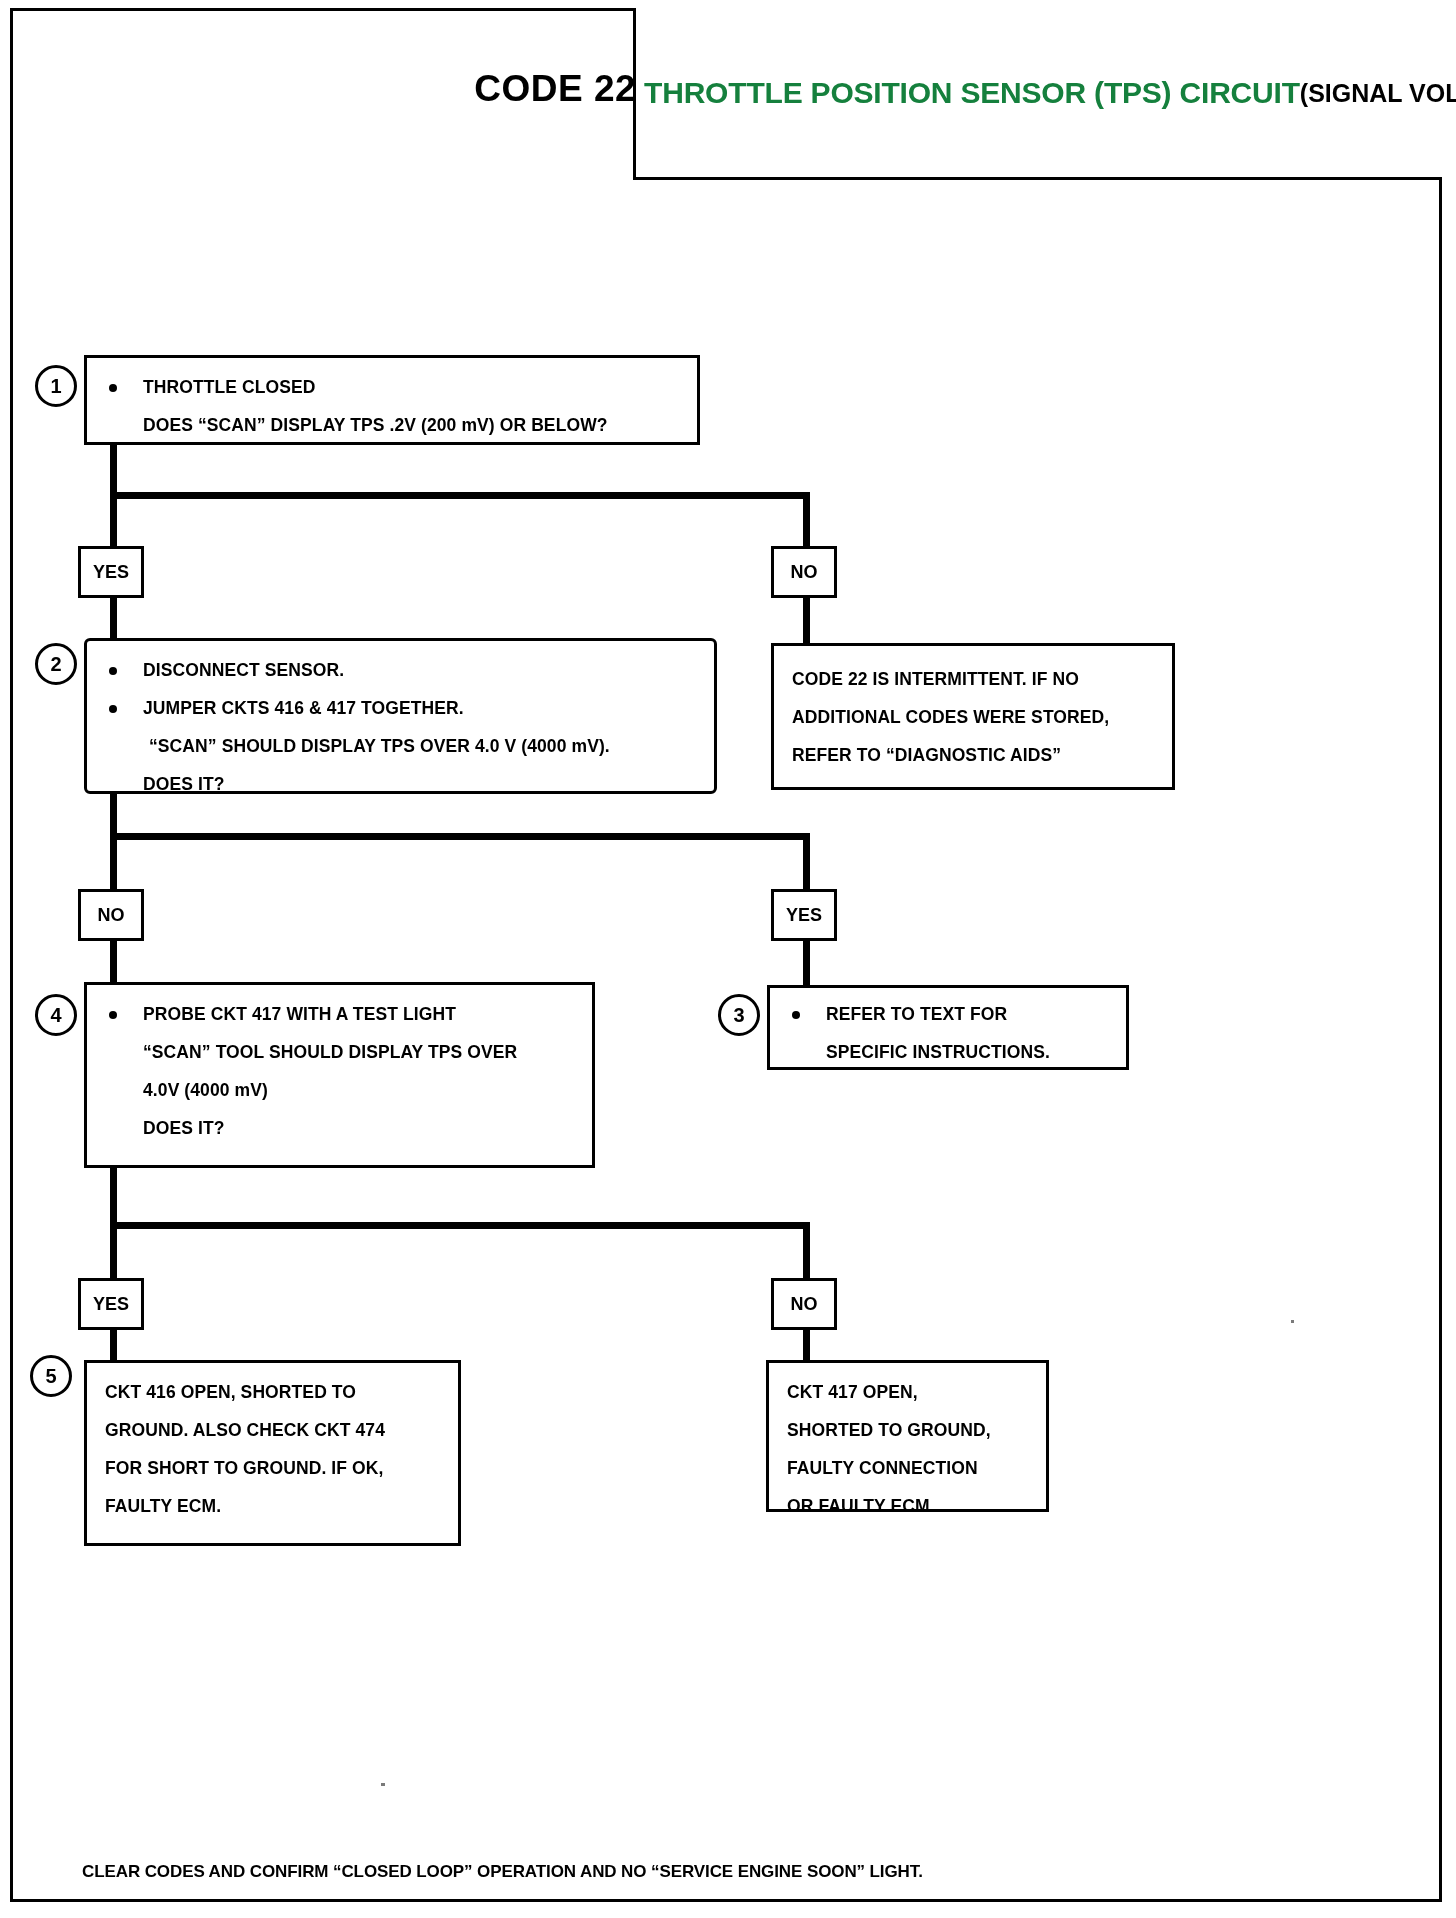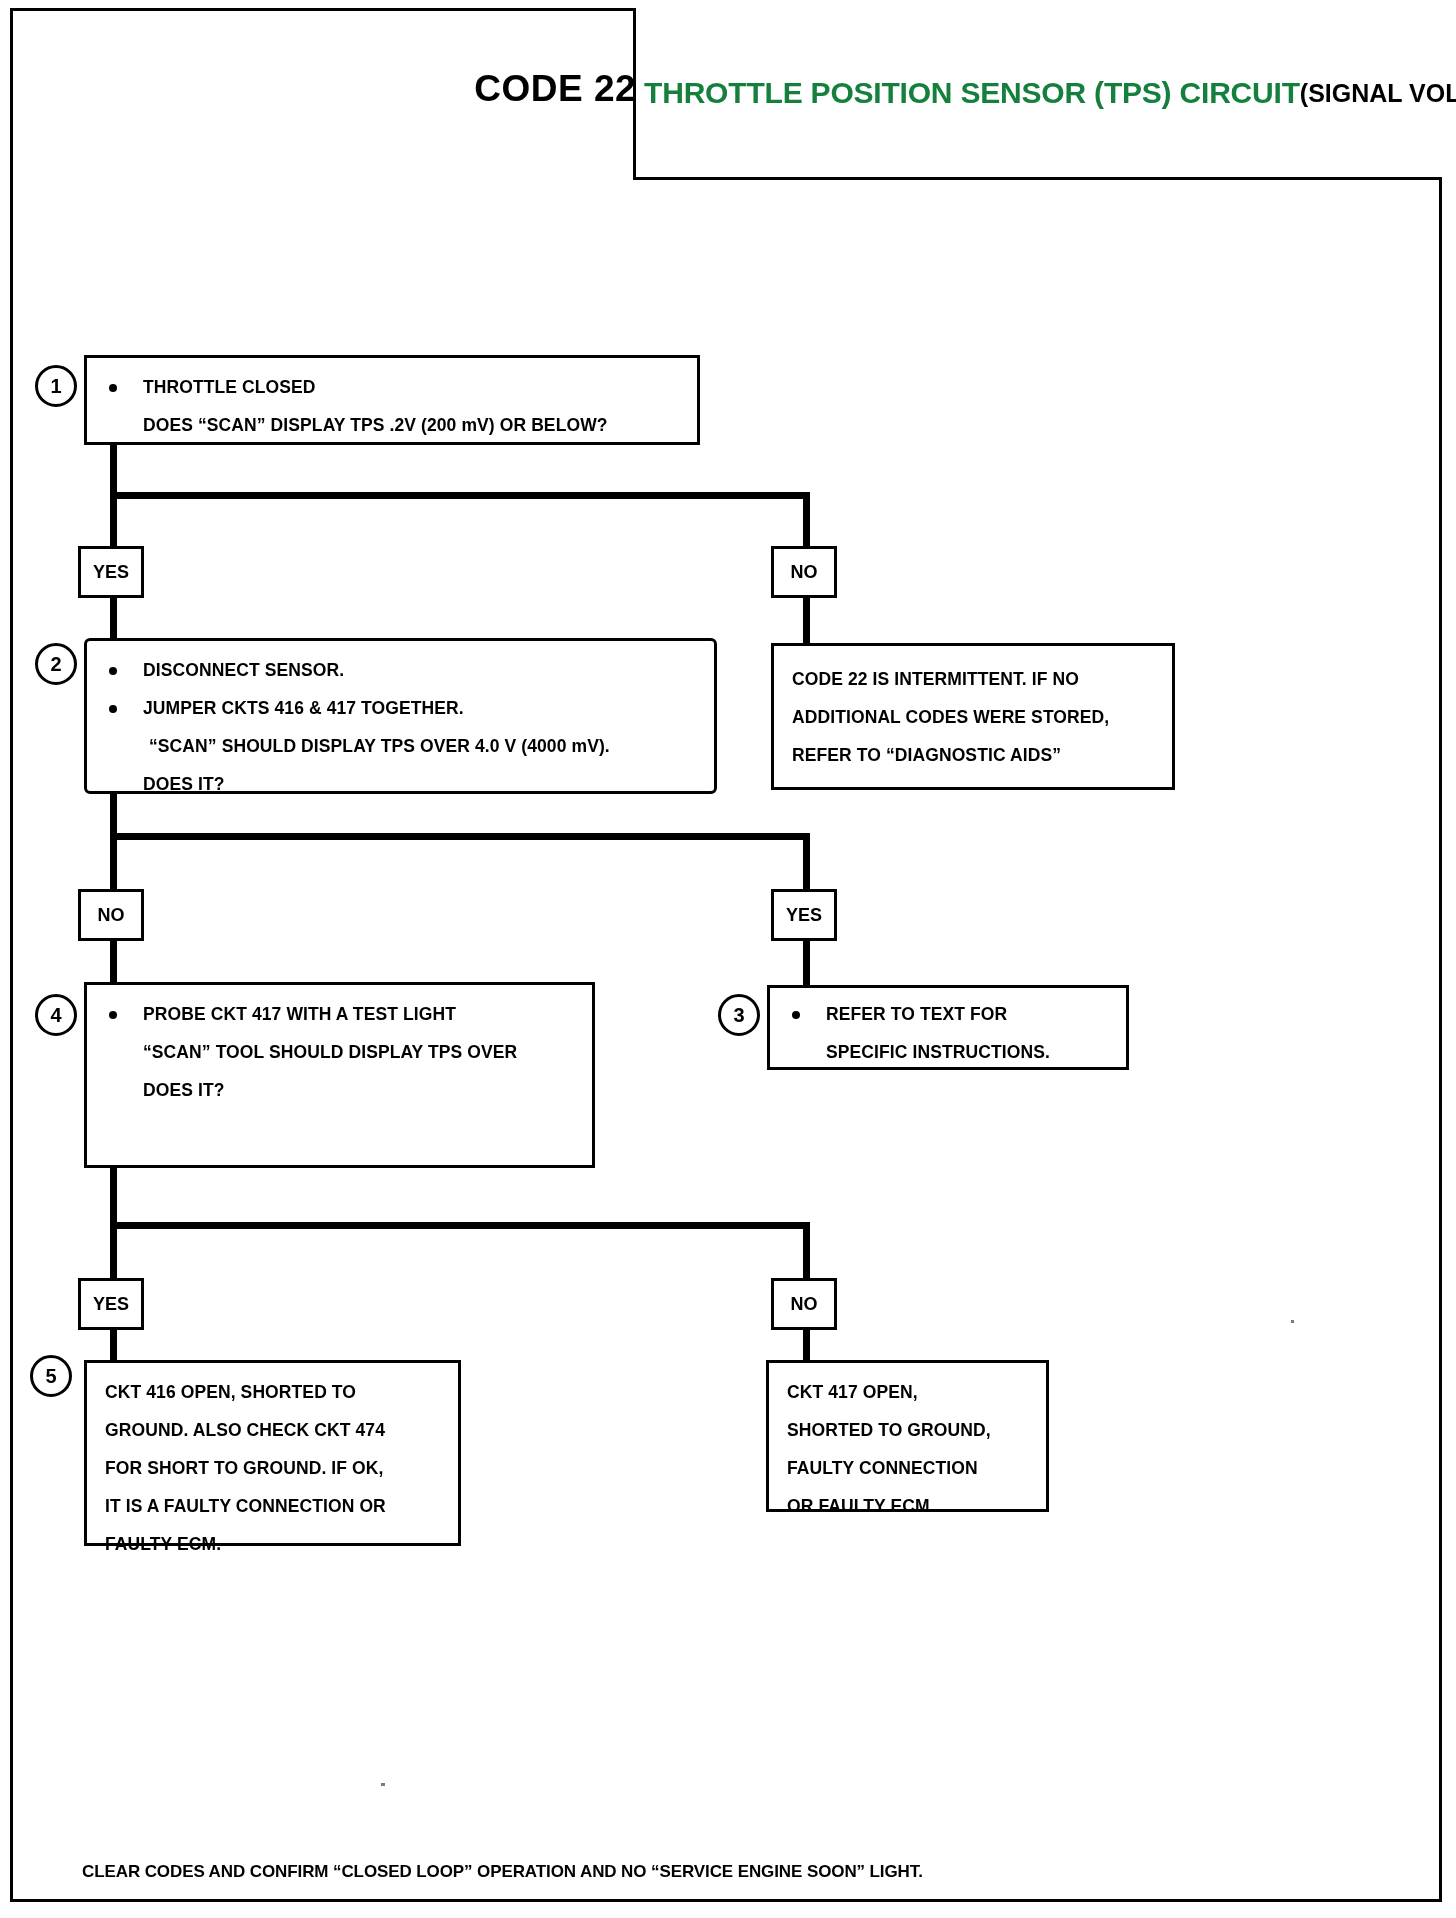--- a/index.html
+++ b/index.html
@@ -262,20 +262,21 @@
   </div>
 
   <div class="yn-box" style="left:78px; top:889px;">NO</div>
   <div class="yn-box" style="left:771px; top:889px;">YES</div>
 
   <div class="step-circle" style="left:35px; top:994px;">4</div>
   <div class="cbox" style="left:84px; top:982px; width:511px; height:186px;">
     <div class="lines">
       <div class="cline bullet">PROBE CKT 417 WITH A TEST LIGHT</div>
       <div class="cline plain">“SCAN” TOOL SHOULD DISPLAY TPS OVER</div>
+      <div class="cline plain">4.0V (4000 mV)</div>
       <div class="cline plain">DOES IT?</div>
     </div>
   </div>
 
   <div class="step-circle" style="left:718px; top:994px;">3</div>
   <div class="cbox" style="left:767px; top:985px; width:362px; height:85px;">
     <div class="lines" style="left:14px; top:7px;">
       <div class="cline bullet">REFER TO TEXT  FOR</div>
       <div class="cline plain">SPECIFIC INSTRUCTIONS.</div>
     </div>
@@ -283,21 +284,20 @@
 
   <div class="yn-box" style="left:78px; top:1278px;">YES</div>
   <div class="yn-box" style="left:771px; top:1278px;">NO</div>
 
   <div class="step-circle" style="left:30px; top:1355px;">5</div>
   <div class="cbox" style="left:84px; top:1360px; width:377px; height:186px;">
     <div class="lines" style="left:10px; top:10px;">
       <div class="cline noindent">CKT 416 OPEN, SHORTED TO</div>
       <div class="cline noindent">GROUND.  ALSO CHECK CKT 474</div>
       <div class="cline noindent">FOR SHORT TO GROUND.  IF OK,</div>
-      <div class="cline noindent">IT IS A FAULTY CONNECTION OR</div>
       <div class="cline noindent">FAULTY ECM.</div>
     </div>
   </div>
 
   <div class="cbox" style="left:766px; top:1360px; width:283px; height:152px;">
     <div class="lines" style="left:10px; top:10px;">
       <div class="cline noindent">CKT 417 OPEN,</div>
       <div class="cline noindent">SHORTED TO GROUND,</div>
       <div class="cline noindent">FAULTY CONNECTION</div>
       <div class="cline noindent">OR FAULTY ECM.</div>

